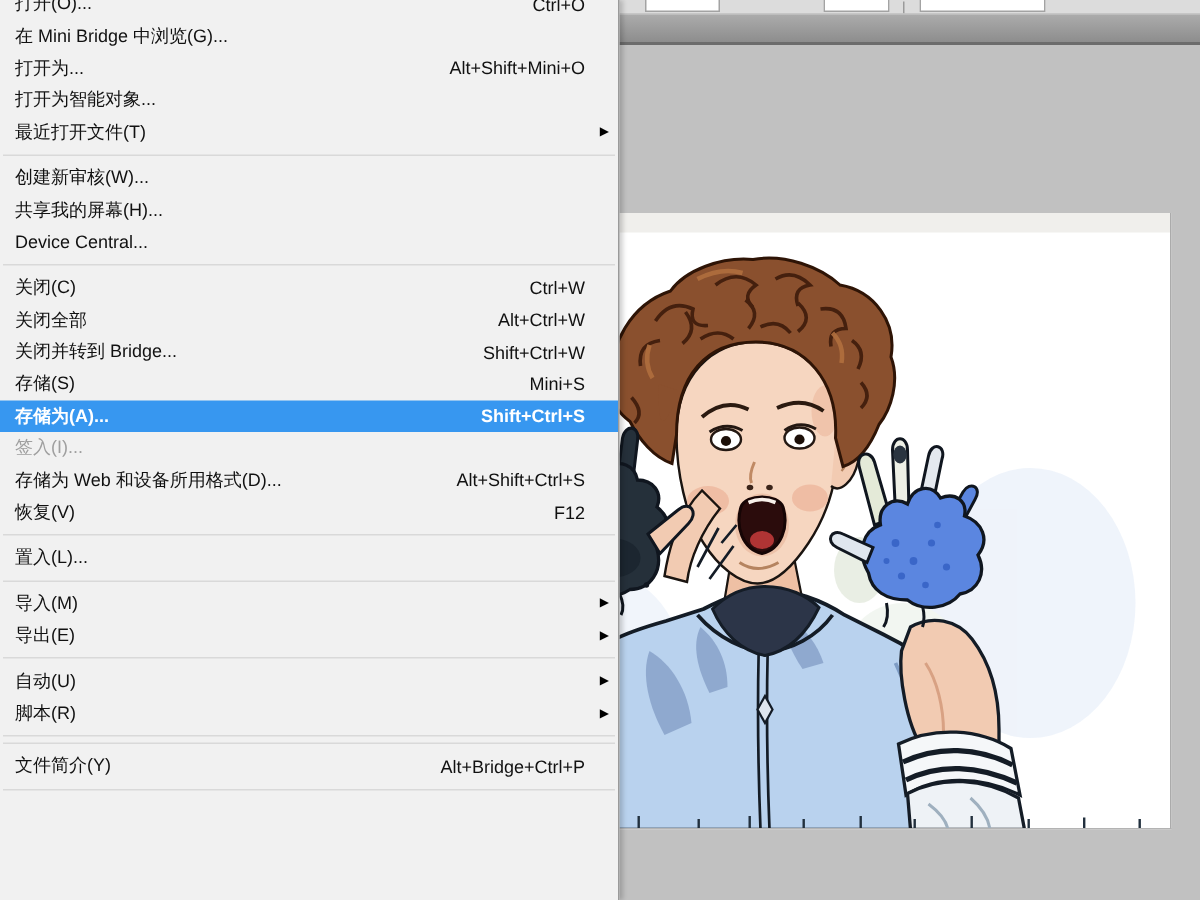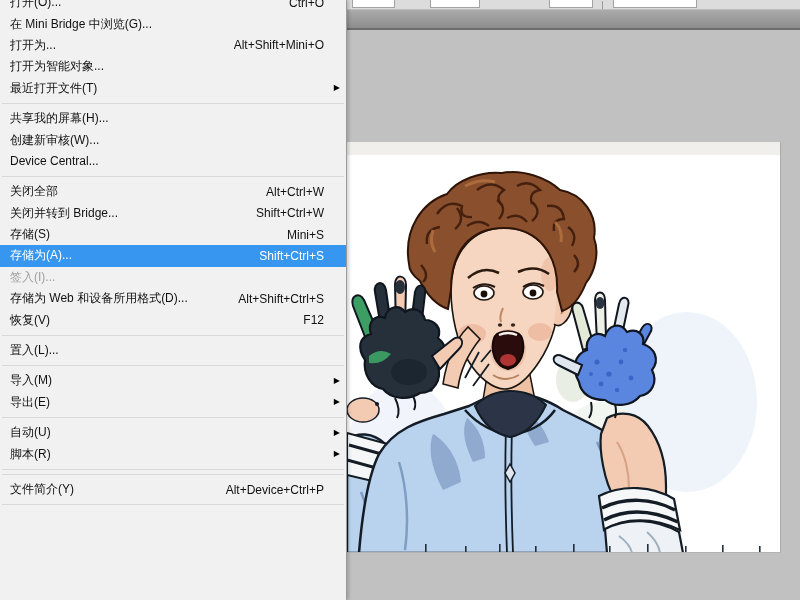--- a/index.html
+++ b/index.html
@@ -17,29 +17,29 @@
   .opt-divider{position:absolute;top:1px;width:1px;height:8px;background:#9a9a9a;}
   .tab-bar{position:absolute;left:0;top:9px;width:800px;height:21px;
     background:linear-gradient(#ababab,#8d8d8d);
     border-top:1px solid #bdbdbd;border-bottom:2px solid #6c6c6c;}
   .canvas-area{position:absolute;left:0;top:30px;width:800px;height:570px;background:var(--canvas);}
   .document{position:absolute;left:347px;top:142px;width:434px;height:411px;background:var(--doc);
     border-right:1px solid #ababab;border-bottom:1px solid #b3b3b3;overflow:hidden;}
   .document svg{display:block;}
 
   
-  .menu{position:absolute;left:0;top:0;width:347px;height:600px;background:var(--menu-bg);
+  .menu{position:absolute;left:0;top:0;width:413px;height:600px;background:var(--menu-bg);
     border-right:1px solid var(--menu-border);box-shadow:2px 0 3px rgba(0,0,0,.18);overflow:hidden;z-index:5;}
   .menu-list{position:absolute;left:0;top:-8px;width:100%;}
   .menu-row{display:flex;align-items:center;height:21.4px;padding:0 6px 0 10px;
     font-size:12px;color:var(--menu-text);white-space:nowrap;cursor:default;}
   .menu-row .label{flex:0 0 auto;}
   .menu-row .shortcut{margin-left:auto;padding-right:6px;color:var(--menu-text);}
   .menu-row .arrow{width:10px;text-align:right;font-size:8px;color:#000;line-height:1;}
-  .menu-row.selected{background:var(--hl);}
+  .menu-row.selected{background:var(--hl);font-weight:bold;}
   .menu-row.selected .label,.menu-row.selected .shortcut,.menu-row.selected .arrow{color:#ffffff;}
   .menu-row.disabled .label,.menu-row.disabled .shortcut{color:var(--menu-disabled);}
   .menu-sep{height:1px;background:var(--menu-sep);margin:4px 2px;}
 </style>
 </head>
 <body>
 
 <div class="options-strip">
   <div class="opt-field" style="left:352px;width:43px;"></div>
   <div class="opt-field" style="left:430px;width:50px;"></div>
@@ -231,35 +231,40 @@
         <span class="shortcut"></span>
         <span class="arrow"></span>
       </div>
       <div class="menu-row">
         <span class="label">最近打开文件(T)</span>
         <span class="shortcut"></span>
         <span class="arrow">▶</span>
       </div>
       <div class="menu-sep"></div>
       <div class="menu-row">
+        <span class="label">创建新审核(W)...</span>
+        <span class="shortcut"></span>
+        <span class="arrow"></span>
+      </div>
+      <div class="menu-row">
         <span class="label">共享我的屏幕(H)...</span>
         <span class="shortcut"></span>
         <span class="arrow"></span>
       </div>
       <div class="menu-row">
-        <span class="label">创建新审核(W)...</span>
-        <span class="shortcut"></span>
-        <span class="arrow"></span>
-      </div>
-      <div class="menu-row">
         <span class="label">Device Central...</span>
         <span class="shortcut"></span>
         <span class="arrow"></span>
       </div>
       <div class="menu-sep"></div>
+      <div class="menu-row">
+        <span class="label">关闭(C)</span>
+        <span class="shortcut">Ctrl+W</span>
+        <span class="arrow"></span>
+      </div>
       <div class="menu-row">
         <span class="label">关闭全部</span>
         <span class="shortcut">Alt+Ctrl+W</span>
         <span class="arrow"></span>
       </div>
       <div class="menu-row">
         <span class="label">关闭并转到 Bridge...</span>
         <span class="shortcut">Shift+Ctrl+W</span>
         <span class="arrow"></span>
       </div>
@@ -313,18 +318,18 @@
       </div>
       <div class="menu-row">
         <span class="label">脚本(R)</span>
         <span class="shortcut"></span>
         <span class="arrow">▶</span>
       </div>
       <div class="menu-sep"></div>
       <div class="menu-sep"></div>
       <div class="menu-row">
         <span class="label">文件简介(Y)</span>
-        <span class="shortcut">Alt+Device+Ctrl+P</span>
+        <span class="shortcut">Alt+Bridge+Ctrl+P</span>
         <span class="arrow"></span>
       </div>
       <div class="menu-sep"></div>
     </div>
 </div>
 
 </body></html>

